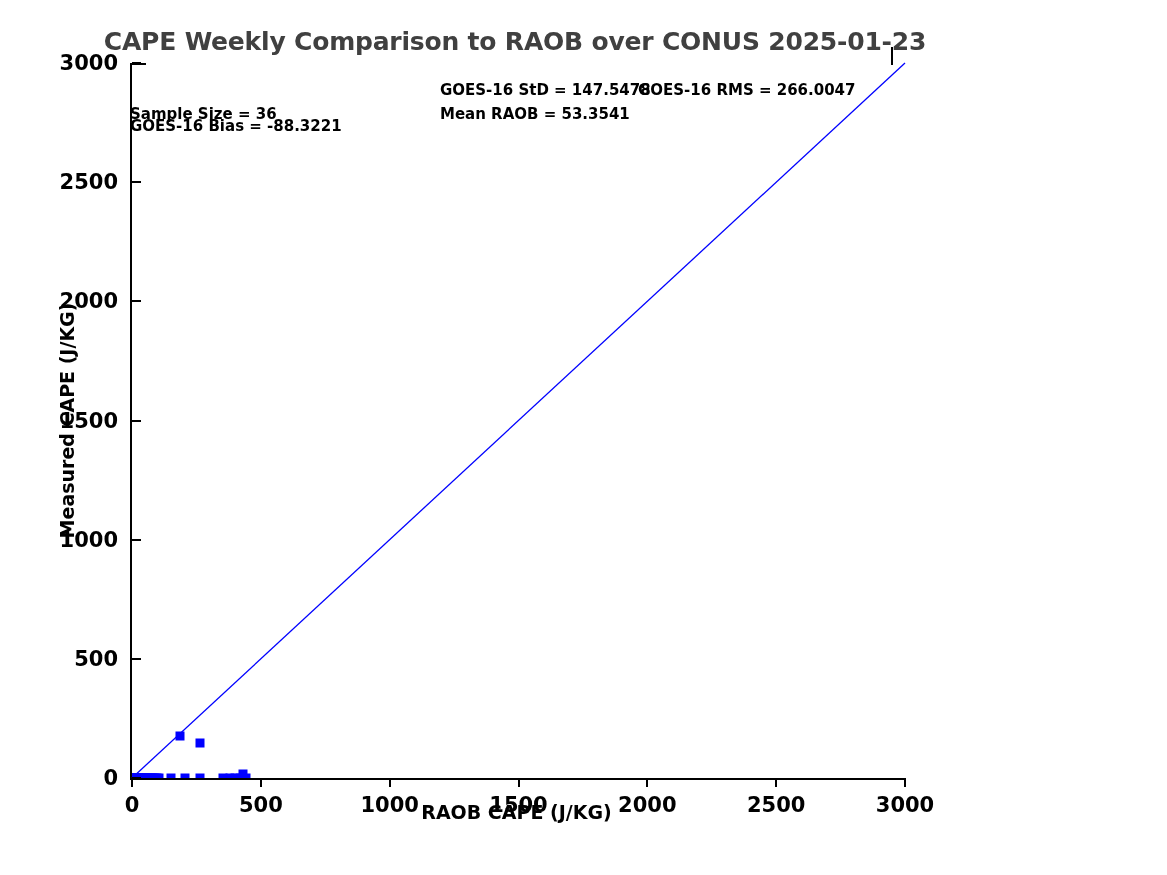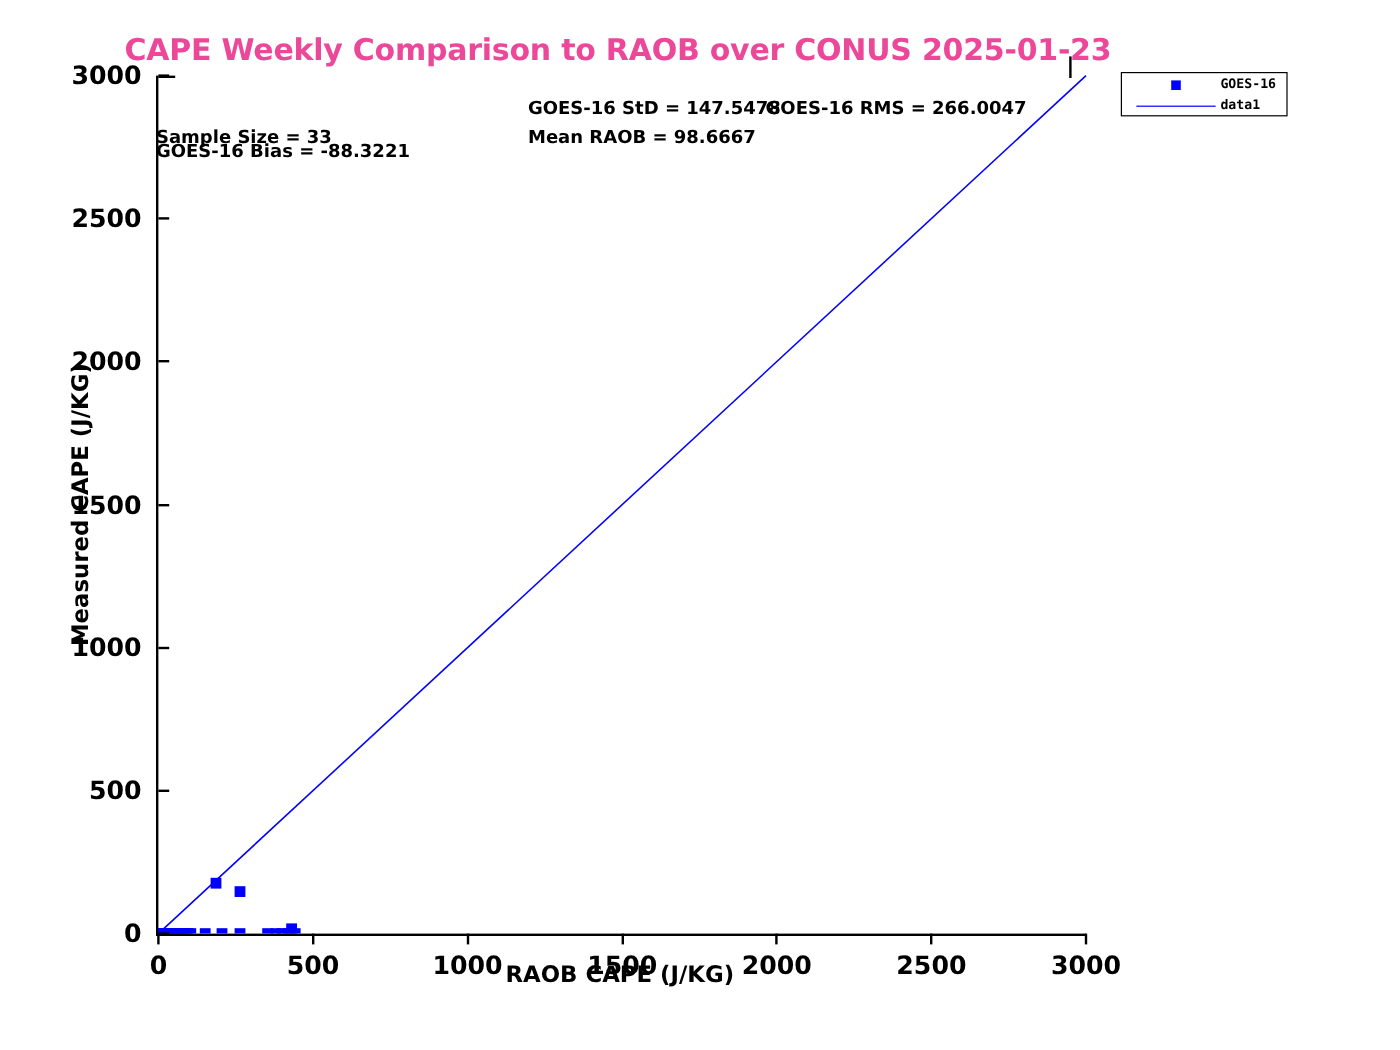--- a/index.html
+++ b/index.html
@@ -25,21 +25,21 @@
 
   
   #chart-title {
     position: absolute;
     left: 0;
     top: 27px;
     width: 1030px;
     text-align: center;
     font-size: 25px;
     font-weight: bold;
-    color: #ec4899;
+    color: #404040;
     letter-spacing: -0.2px;
     white-space: nowrap;
   }
 
   
   #plot-area {
     position: absolute;
     left: 130px;
     top: 63px;
     width: 773px;
@@ -199,22 +199,22 @@
 </head>
 <body>
 
 <div id="figure">
 
   <div id="chart-title">CAPE Weekly Comparison to RAOB over CONUS 2025-01-23</div>
 
   <div class="stat-text" style="left:130px; top:81px;margin-top:36px;">GOES-16 Bias = -88.3221</div>
   <div class="stat-text" style="left:440px; top:81px;">GOES-16 StD = 147.5478</div>
   <div class="stat-text" style="left:638px; top:81px;">GOES-16 RMS = 266.0047</div>
-  <div class="stat-text" style="left:130px; top:105px;">Sample Size = 33</div>
-  <div class="stat-text" style="left:440px; top:105px;">Mean RAOB = 98.6667</div>
+  <div class="stat-text" style="left:130px; top:105px;">Sample Size = 36</div>
+  <div class="stat-text" style="left:440px; top:105px;">Mean RAOB = 53.3541</div>
 
   <div id="plot-area">
 
     <div class="corner-tick" style="left:0px; top:0px; width:14px; height:2px;"></div>
 
     <div class="corner-tick" style="left:759px; top:-16px; width:2px; height:18px;"></div>
 
     <svg id="refline" viewBox="0 0 773 715" preserveAspectRatio="none">
       <line x1="0" y1="715" x2="773" y2="0" stroke="#0000ff" stroke-width="1.3"></line>
     </svg>
@@ -286,24 +286,14 @@
         <div class="tick-y" style="top: 118.167px;"></div>
         <div class="ticklabel-y" style="top: 119.167px;">2500</div>
         <div class="tick-y" style="top: -1px;"></div>
         <div class="ticklabel-y" style="top: 0px;">3000</div>
       </div>
   </div>
 
   <div id="xlabel">RAOB CAPE (J/KG)</div>
   <div id="ylabel">Measured CAPE (J/KG)</div>
 
-  <div id="legend">
-    <div class="legend-row" id="legend-row-goes">
-      <span class="legend-marker"></span>
-      <span class="legend-label">GOES-16</span>
-    </div>
-    <div class="legend-row" id="legend-row-data1">
-      <span class="legend-line"></span>
-      <span class="legend-label">data1</span>
-    </div>
-  </div>
 
 </div>
 
 </body></html>

